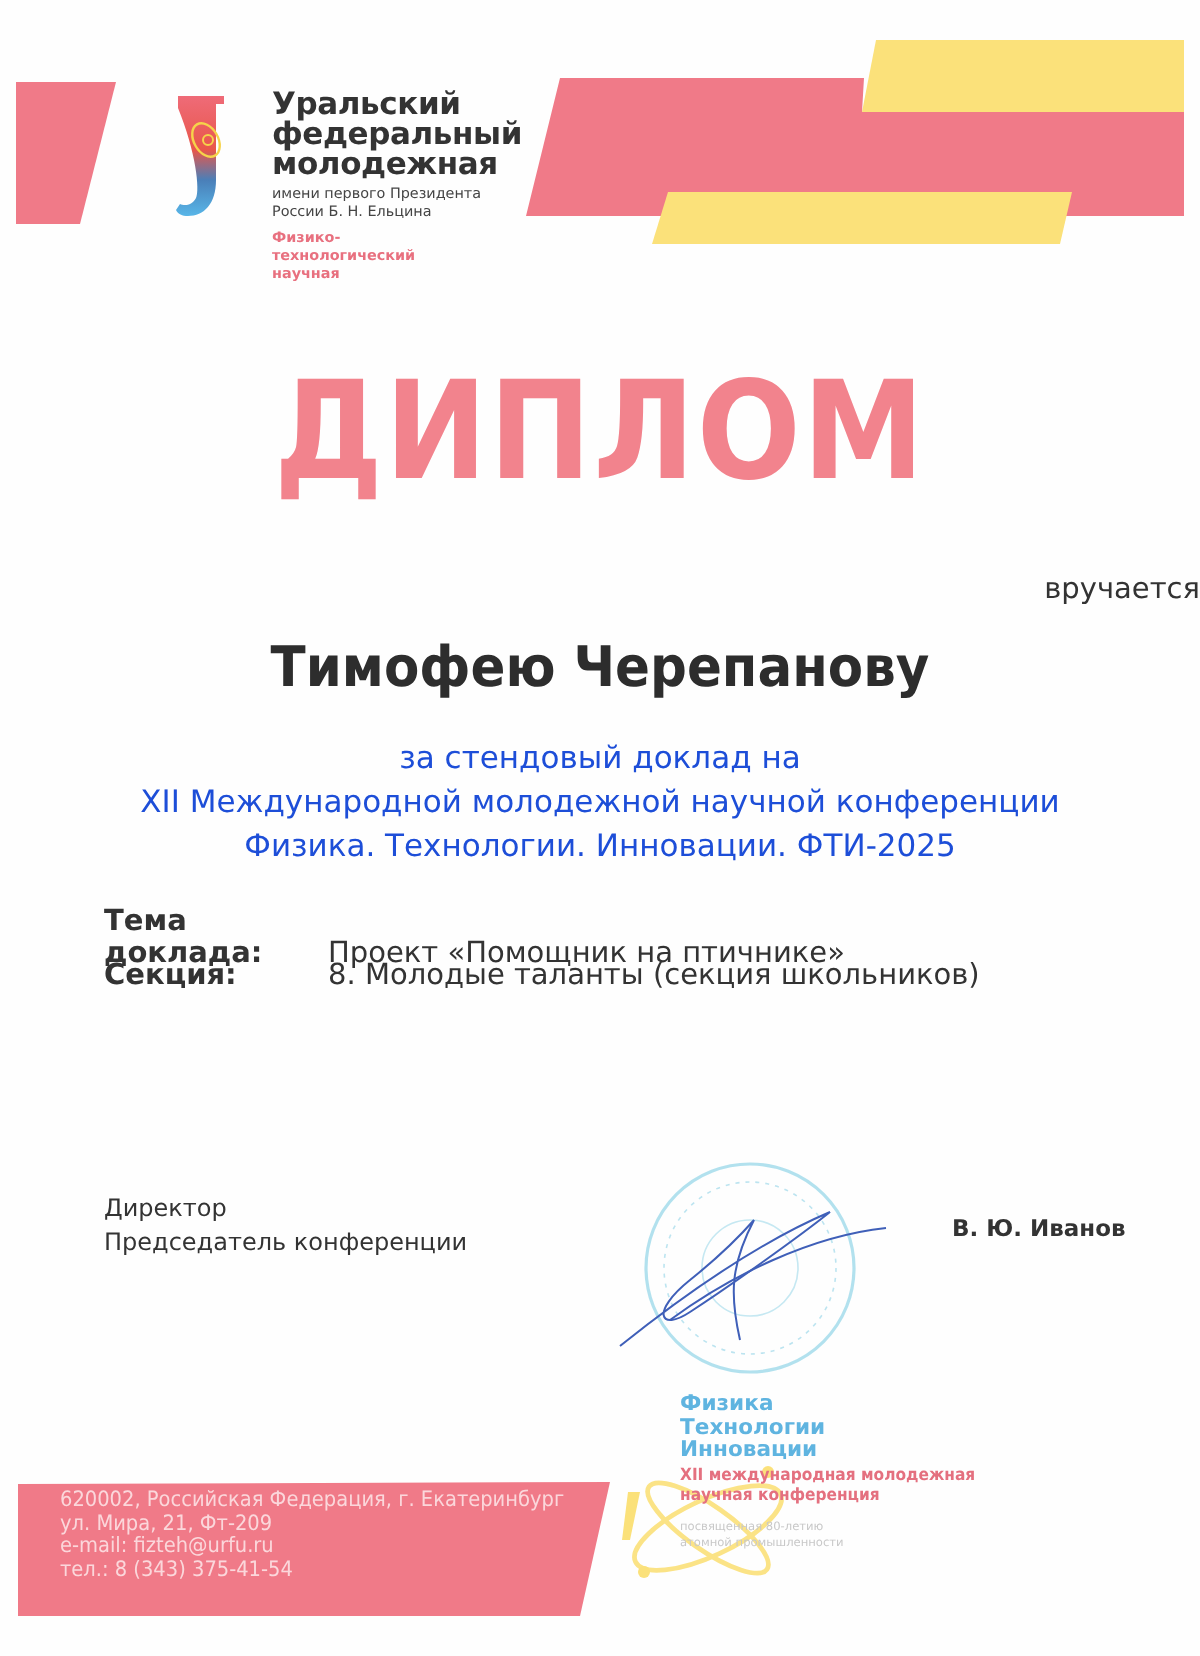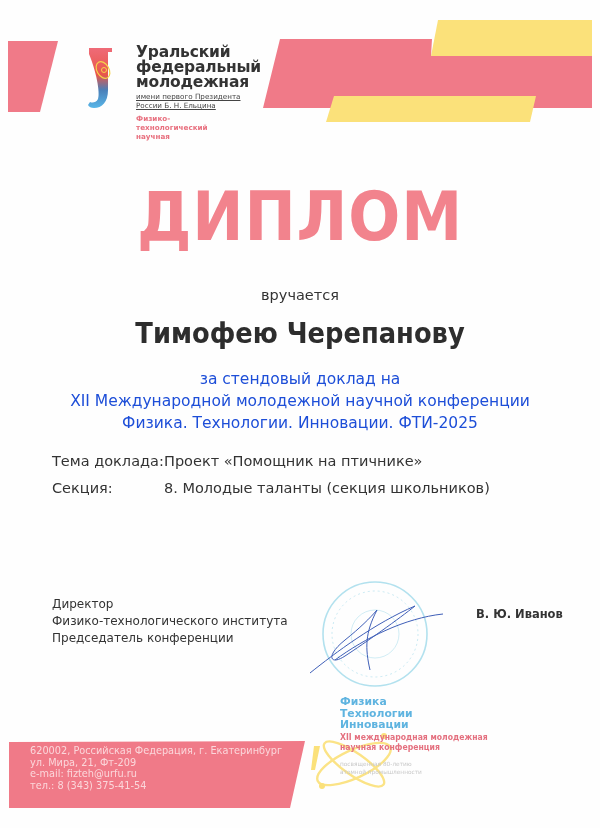--- a/index.html
+++ b/index.html
@@ -7,35 +7,35 @@
     width: 600px; height: 828px; position: relative; overflow: hidden;
     background: #fefefe;
     font-family: "DejaVu Sans", "Liberation Sans", sans-serif;
     color: #2b2b2b;
   }
   .abs { position: absolute; }
   .shape { position: absolute; top: 0; left: 0; }
   
   .logo-text { position: absolute; left: 136px; top: 45px; line-height: 1; }
   .uni-name { font-size: 15.5px; font-weight: bold; color: #333; line-height: 15px; letter-spacing: -0.2px; }
-  .uni-sub { font-size: 7.2px; color: #444; line-height: 9px; margin-top: 2px; text-decoration: underline; }
+  .uni-sub { font-size: 7.2px; color: #444; line-height: 9px; margin-top: 2px; }
   .inst { font-size: 7.2px; color: #e8707f; font-weight: bold; line-height: 9px; margin-top: 4px; }
   
   .title {
     position: absolute; left: 0; width: 600px; top: 177px; text-align: center;
     font-family: "DejaVu Sans", sans-serif; font-weight: bold;
     font-size: 68px; color: #f2838d; letter-spacing: 1px; transform: scaleX(0.9);
   }
   .center { position: absolute; left: 0; width: 600px; text-align: center; }
-  .awarded { top: 287px; font-size: 14.5px; color: #333; }
+  .awarded { top: 287px; font-size: 14.5px; color: #333; text-align: right; }
   .recipient { top: 317px; font-size: 28px; font-weight: bold; color: #2d2d2d; transform: scaleX(0.92); }
   .reason-line { font-size: 15.5px; color: #1d4ed8; line-height: 22px; }
   .reason { top: 368px; }
   .row { position: absolute; left: 52px; font-size: 14.5px; color: #333; }
-  .row .lbl { display: inline-block; width: 112px; font-weight: normal; }
+  .row .lbl { display: inline-block; width: 112px; font-weight: bold; }
   .sig-block { position: absolute; left: 52px; top: 596px; font-size: 12px; font-weight: normal; color: #333; line-height: 17px; }
   .signer { position: absolute; left: 476px; top: 607px; font-size: 11.5px; font-weight: bold; color: #333; }
   .footer-text { position: absolute; left: 30px; top: 745px; font-size: 10.6px; color: #fbd7db; line-height: 11.5px; transform: scaleX(0.92); transform-origin: left top; }
   .conf-logo { position: absolute; left: 340px; top: 696px; }
   .conf-title { font-size: 10.8px; font-weight: bold; color: #5fb4e0; line-height: 11.5px; }
   .conf-sub { font-size: 8.4px; color: #e4707f; line-height: 10px; font-weight: bold; margin-top: 1px; transform: scaleX(0.92); transform-origin: left top; white-space: nowrap; }
   .conf-tag { font-size: 5.8px; color: #c8c8c8; line-height: 8px; margin-top: 8px; }
 </style>
 </head>
 <body>
@@ -95,21 +95,20 @@
 
 <div class="row" style="top:453px">
   <span class="lbl">Тема доклада:</span><span>Проект «Помощник на птичнике»</span>
 </div>
 <div class="row" style="top:480px">
   <span class="lbl">Секция:</span><span>8. Молодые таланты (секция школьников)</span>
 </div>
 
 <div class="sig-block">
   <div>Директор</div>
-  <div>Физико-технологического института</div>
   <div>Председатель конференции</div>
 </div>
 
 <svg class="abs" style="left:305px;top:578px" width="150" height="110" viewBox="0 0 150 110">
   <g fill="none" stroke="#9fd9ea">
     <circle cx="70" cy="56" r="52" stroke-width="1.6" opacity="0.8"></circle>
     <circle cx="70" cy="56" r="43" stroke-width="0.8" stroke-dasharray="2 3" opacity="0.7"></circle>
     <circle cx="70" cy="56" r="24" stroke-width="0.8" opacity="0.6"></circle>
   </g>
   <g fill="none" stroke="#3f5fb8" stroke-width="1">

